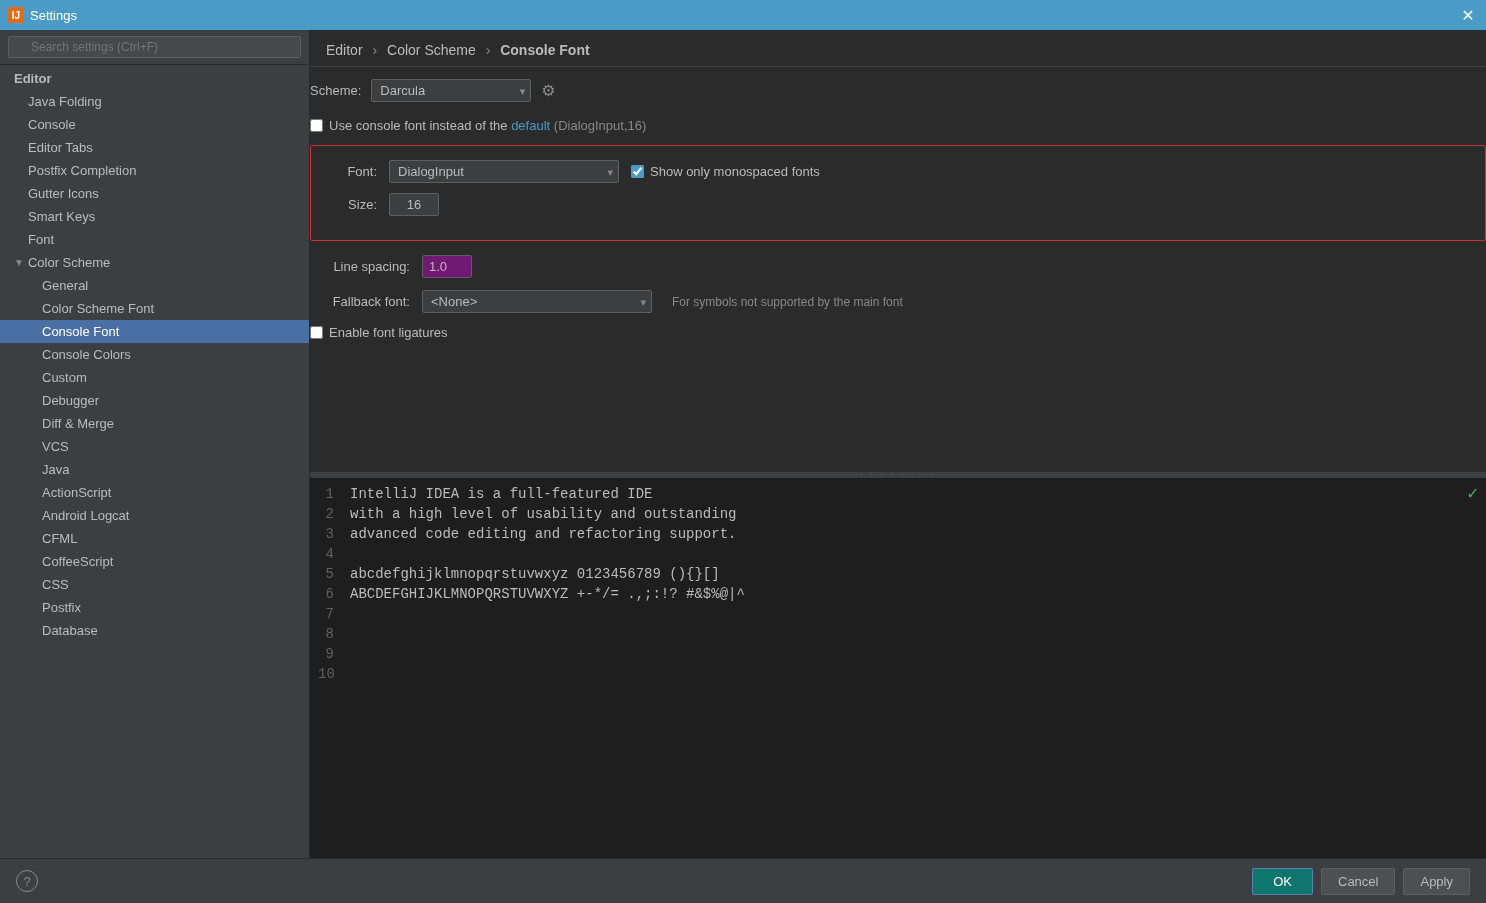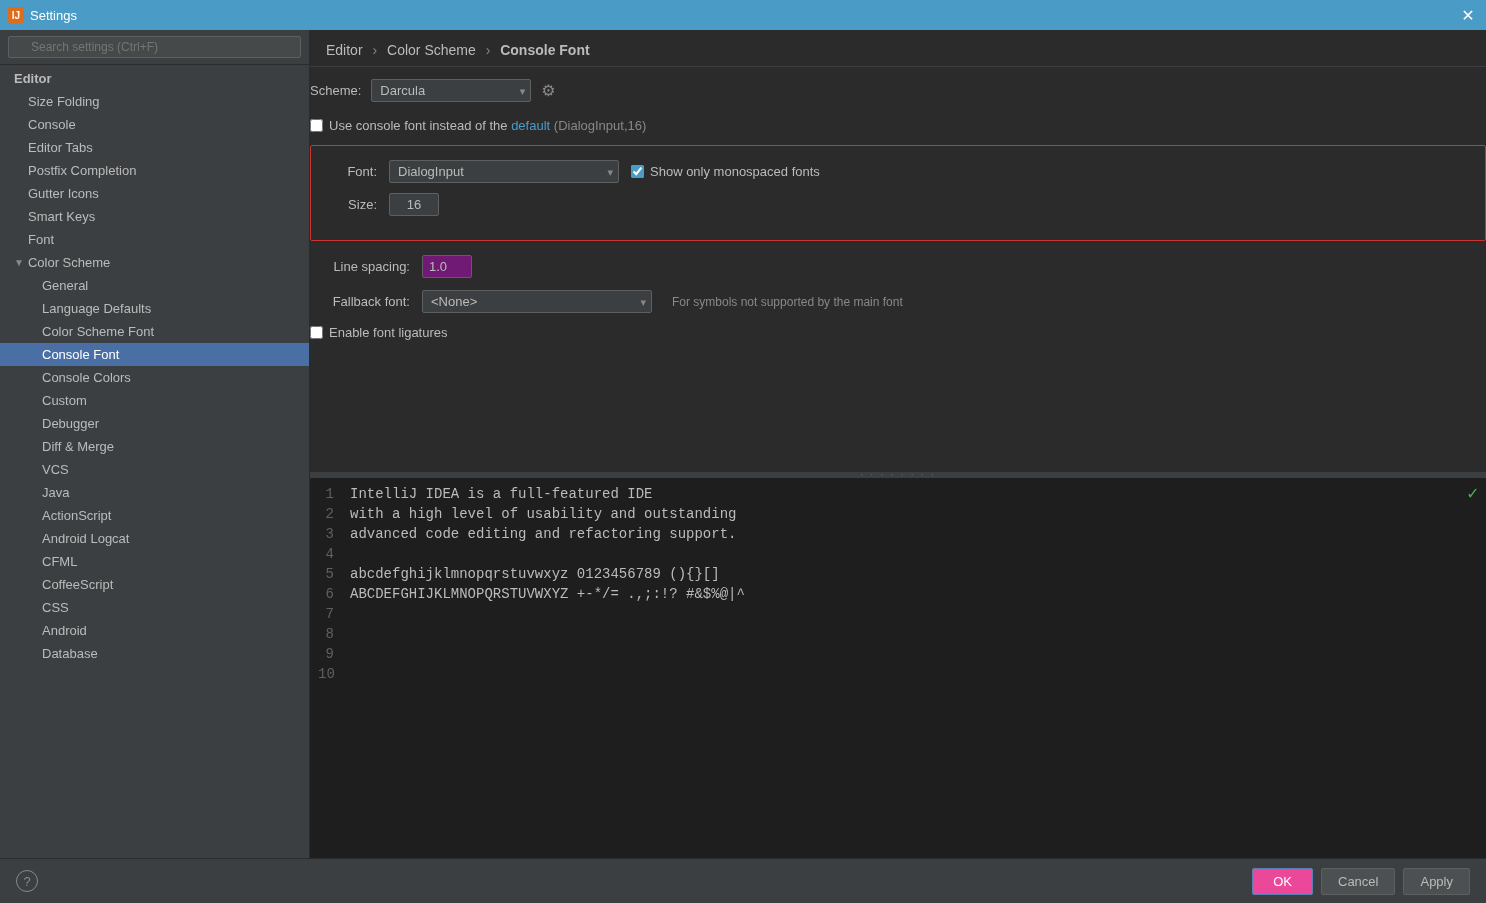--- a/index.html
+++ b/index.html
@@ -431,21 +431,21 @@
       display: flex;
       align-items: center;
       justify-content: center;
       font-size: 13px;
     }
     .bottom-buttons {
       display: flex;
       gap: 8px;
     }
     .btn-ok {
-      background: #ec4899;
+      background: #0f766e;
       border: 1px solid #5a7fb5;
       color: white;
       padding: 5px 20px;
       font-size: 13px;
       border-radius: 2px;
       cursor: pointer;
     }
     .btn-cancel {
       background: #4c5052;
       border: 1px solid #5e6060;
@@ -485,48 +485,47 @@
 
   <div class="sidebar">
     <div class="search-bar">
       <div class="search-wrapper">
         <span class="search-icon-inner">⌕</span>
         <input class="search-input" type="text" placeholder="Search settings (Ctrl+F)" style="">
       </div>
     </div>
 
     <div class="sidebar-section-header">Editor</div>
-    <div class="sidebar-item">Size Folding</div>
+    <div class="sidebar-item">Java Folding</div>
     <div class="sidebar-item">Console</div>
     <div class="sidebar-item">Editor Tabs</div>
     <div class="sidebar-item">Postfix Completion</div>
     <div class="sidebar-item">Gutter Icons</div>
     <div class="sidebar-item">Smart Keys</div>
     <div class="sidebar-item">Font</div>
 
     <div class="sidebar-group-header">
       <span class="triangle">▼</span>
       <span>Color Scheme</span>
     </div>
     <div class="sidebar-item sub-item">General</div>
-    <div class="sidebar-item sub-item">Language Defaults</div>
     <div class="sidebar-item sub-item">Color Scheme Font</div>
     <div class="sidebar-item sub-item active">Console Font</div>
     <div class="sidebar-item sub-item">Console Colors</div>
     <div class="sidebar-item sub-item">Custom</div>
     <div class="sidebar-item sub-item">Debugger</div>
     <div class="sidebar-item sub-item">Diff &amp; Merge</div>
     <div class="sidebar-item sub-item">VCS</div>
     <div class="sidebar-item sub-item">Java</div>
     <div class="sidebar-item sub-item">ActionScript</div>
     <div class="sidebar-item sub-item">Android Logcat</div>
     <div class="sidebar-item sub-item">CFML</div>
     <div class="sidebar-item sub-item">CoffeeScript</div>
     <div class="sidebar-item sub-item">CSS</div>
-    <div class="sidebar-item sub-item">Android</div>
+    <div class="sidebar-item sub-item">Postfix</div>
     <div class="sidebar-item sub-item">Database</div>
   </div>
 
   <div class="content-area">
 
     <div class="breadcrumb">
       <span>Editor</span>
       <span class="breadcrumb-separator">›</span>
       <span>Color Scheme</span>
       <span class="breadcrumb-separator">›</span>

